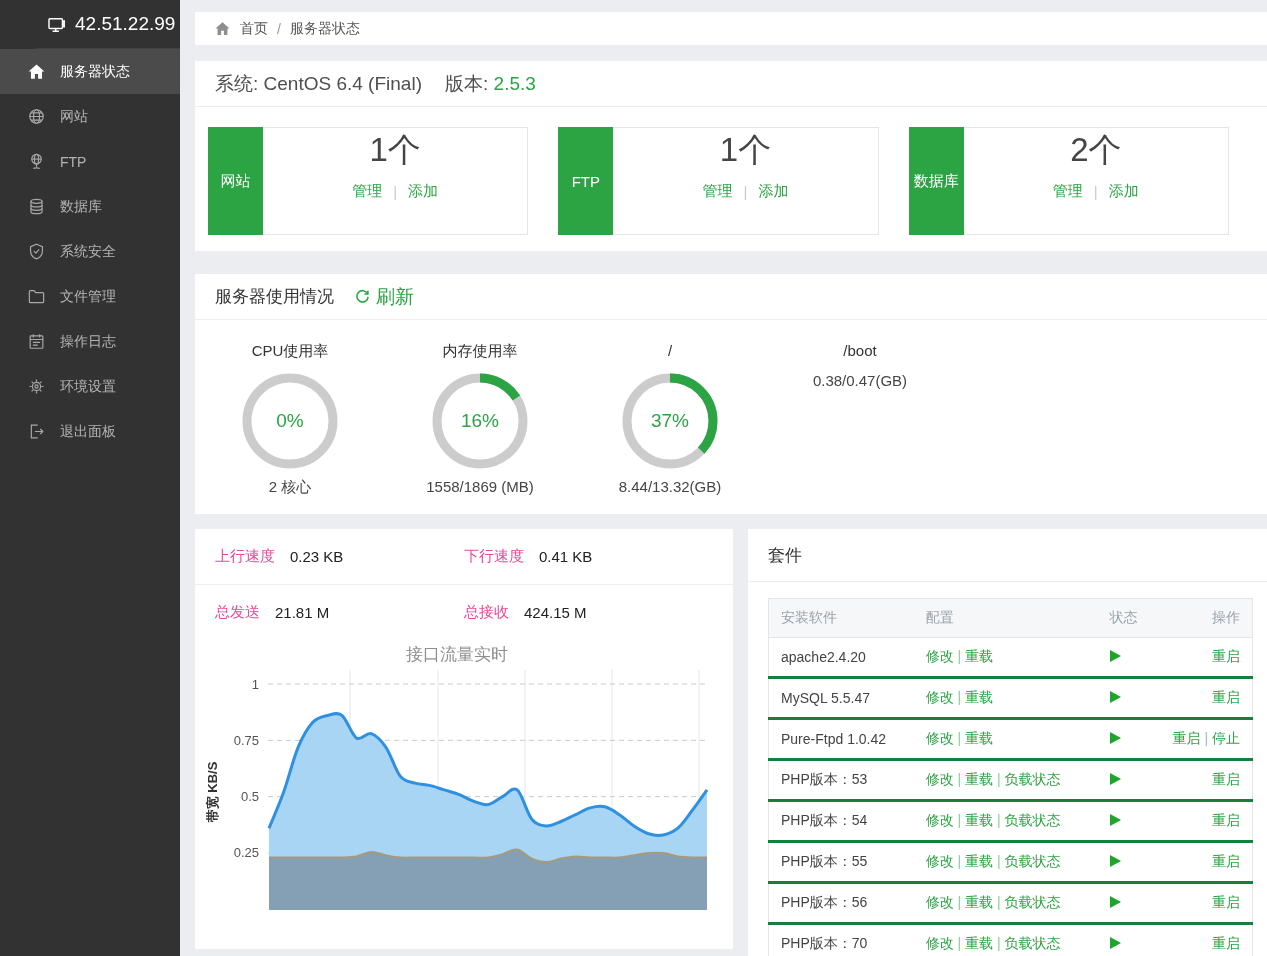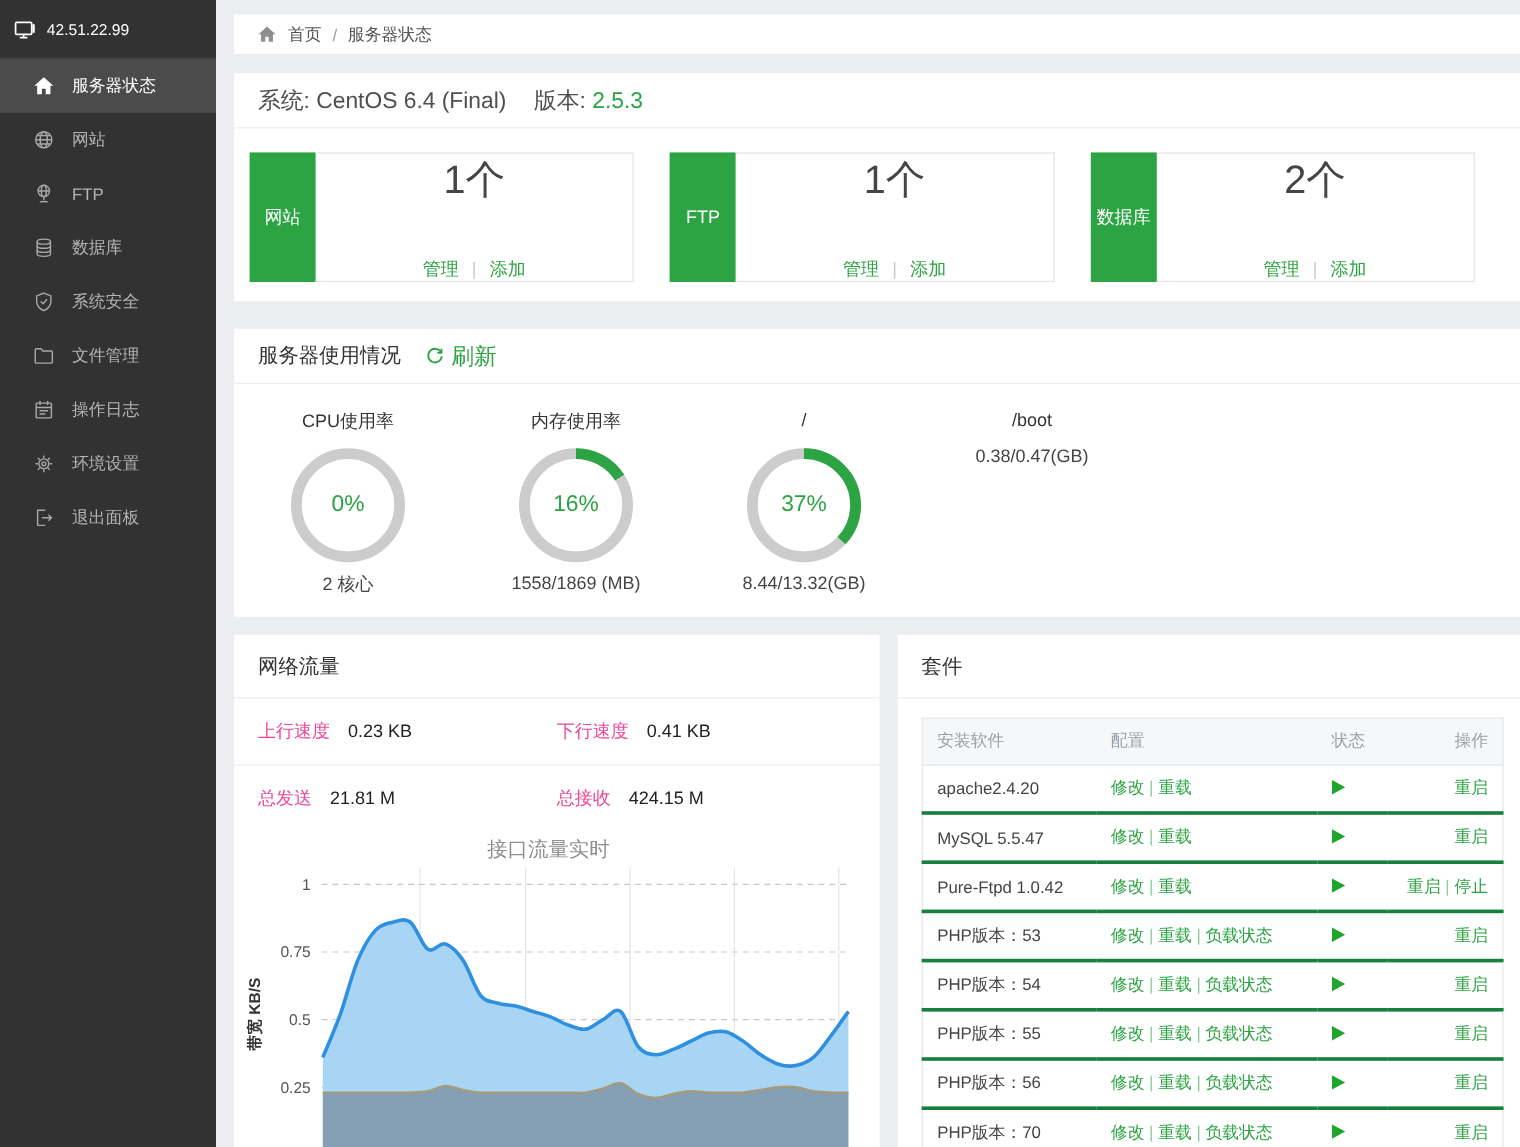--- a/index.html
+++ b/index.html
@@ -5,21 +5,21 @@
   html,body{margin:0;padding:0;}
   body{
     width:1267px;height:956px;overflow:hidden;position:relative;
     background:#ebedf0;
     font-family:"Liberation Sans","DejaVu Sans",sans-serif;
     -webkit-font-smoothing:antialiased;
   }
   
   .sidebar{position:absolute;left:0;top:0;bottom:0;width:180px;background:#323232;}
   .side-header{height:48px;display:flex;align-items:center;gap:9px;padding-left:11px;
-    color:#fff;font-size:13px;border-bottom:1px solid #414141;}
+    color:#fff;font-size:19px;border-bottom:1px solid #414141;margin-left:36px;}
   .side-nav .item{height:45px;display:flex;align-items:center;gap:14px;padding-left:27px;
     color:#b4b4b4;font-size:14px;cursor:pointer;}
   .side-nav .item.active{background:#4b4b4b;color:#ffffff;}
   .side-nav .icon,.side-header .icon{width:19px;height:19px;display:inline-flex;}
   .side-nav .icon svg{width:19px;height:19px;}
   
   .main{position:absolute;left:180px;top:0;right:0;bottom:0;padding:12px 0 0 15px;}
   .panel{background:#ffffff;}
   .breadcrumb-bar{background:#fff;height:33px;display:flex;align-items:center;gap:9px;
     padding:0 19px;margin-bottom:16px;font-size:14px;color:#555;}
@@ -29,21 +29,21 @@
   .sysinfo-row{display:flex;align-items:center;height:45px;padding:0 20px;
     border-bottom:1px solid #ededed;font-size:19px;color:#4f4f4f;}
   .sysinfo-row .blk1{flex:0 0 230px;}
   .sysinfo-row .blk2{flex:0 0 280px;}
   .green-text{color:#2ca444;}
   .cards-row{display:flex;gap:30px;padding:20px 38px 16px 13px;}
   .stat-card{flex:1;display:flex;height:108px;}
   .card-tag{width:55px;background:#2ca444;color:#fff;font-size:15px;
     display:flex;align-items:center;justify-content:center;}
   .card-body{flex:1;border:1px solid #e5e5e5;border-left:none;display:flex;
-    flex-direction:column;align-items:center;justify-content:space-between;gap:9px;}
+    flex-direction:column;align-items:center;justify-content:flex-start;gap:9px;}
   .card-count{font-size:33px;color:#454545;}
   .card-links{font-size:15px;display:flex;gap:11px;align-items:center;}
   .card-links a{color:#2ca444;text-decoration:none;cursor:pointer;}
   .card-links .pipe{color:#c9c9c9;}
   
   .usage-panel{margin-top:23px;}
   .panel-header{height:45px;display:flex;align-items:center;padding:0 20px;
     font-size:17px;color:#333;border-bottom:1px solid #ededed;}
   .panel-header.tall{height:52px;}
   .refresh-link{margin-left:20px;display:flex;align-items:center;gap:5px;
@@ -310,23 +310,20 @@
     <div class="gauge">
       <div class="gauge-label">/boot</div>
       <div class="gauge-detail">0.38/0.47(GB)</div>
     </div>
   </div>
   </div>
 
   <div class="bottom-row">
 
     <div class="panel net-panel">
-      <div class="panel-header tall">
-        <span>网络流量</span>
-      </div>
       <div class="net-stats-row">
         <span class="half">
           <span class="net-label">上行速度</span>
           <span class="net-value">0.23 KB</span>
         </span>
         <span class="half">
           <span class="net-label">下行速度</span>
           <span class="net-value">0.41 KB</span>
         </span>
       </div>

